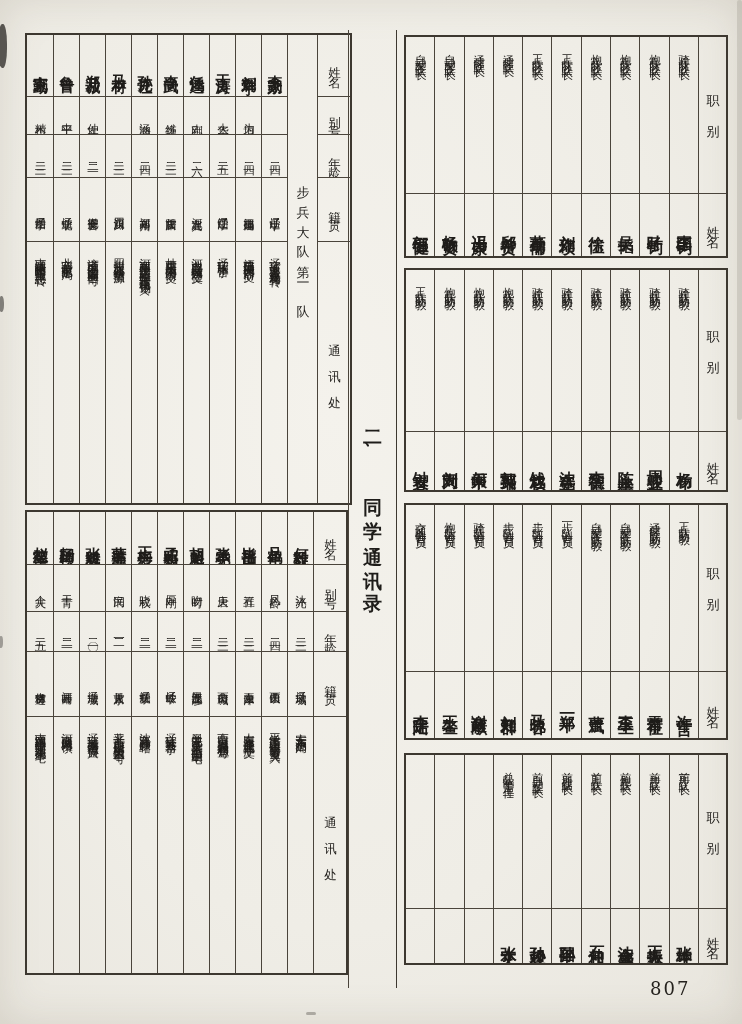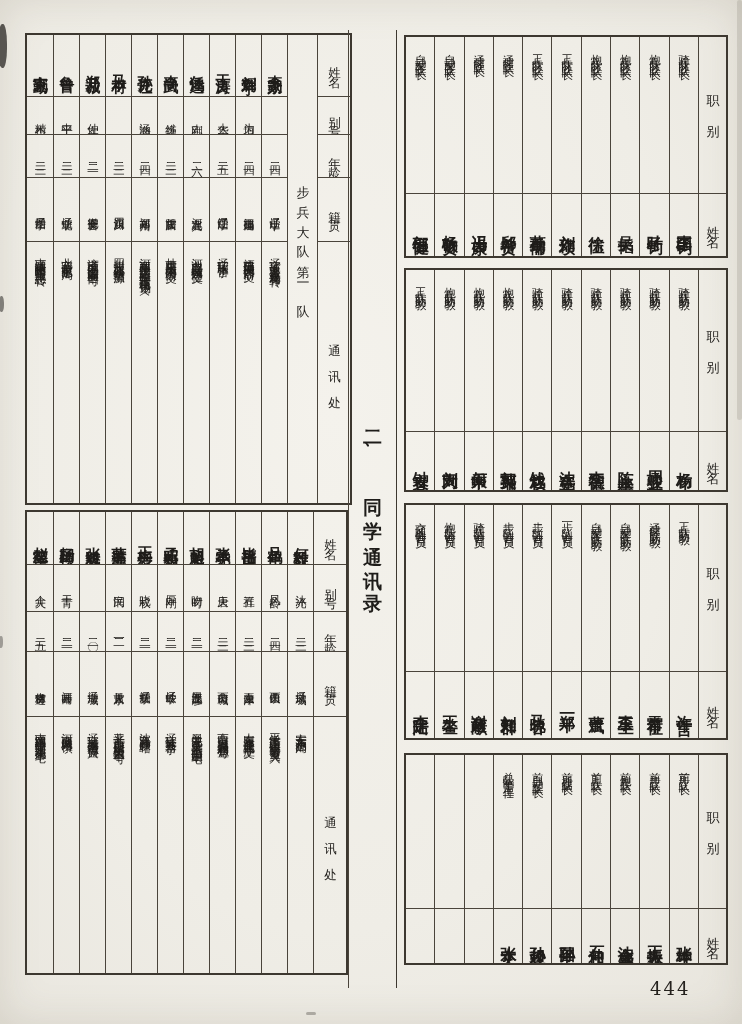--- a/index.html
+++ b/index.html
@@ -831,20 +831,20 @@
           <div class="cell hb rh2" style="height: 154px;">
             <span>职别</span>
           </div>
           <div class="cell grow rh1">
             <span>姓名</span>
           </div>
         </div>
       </div>
     </div>
 
-  <div id="page-num">444</div>
+  <div id="page-num">807</div>
 
   <div class="smudge" id="sm1"></div>
   <div class="smudge" id="sm2"></div>
   <div class="smudge" id="sm3"></div>
   <div id="edge-r"></div>
   <div id="dot-b"></div>
 </div>
 
 </body></html>

